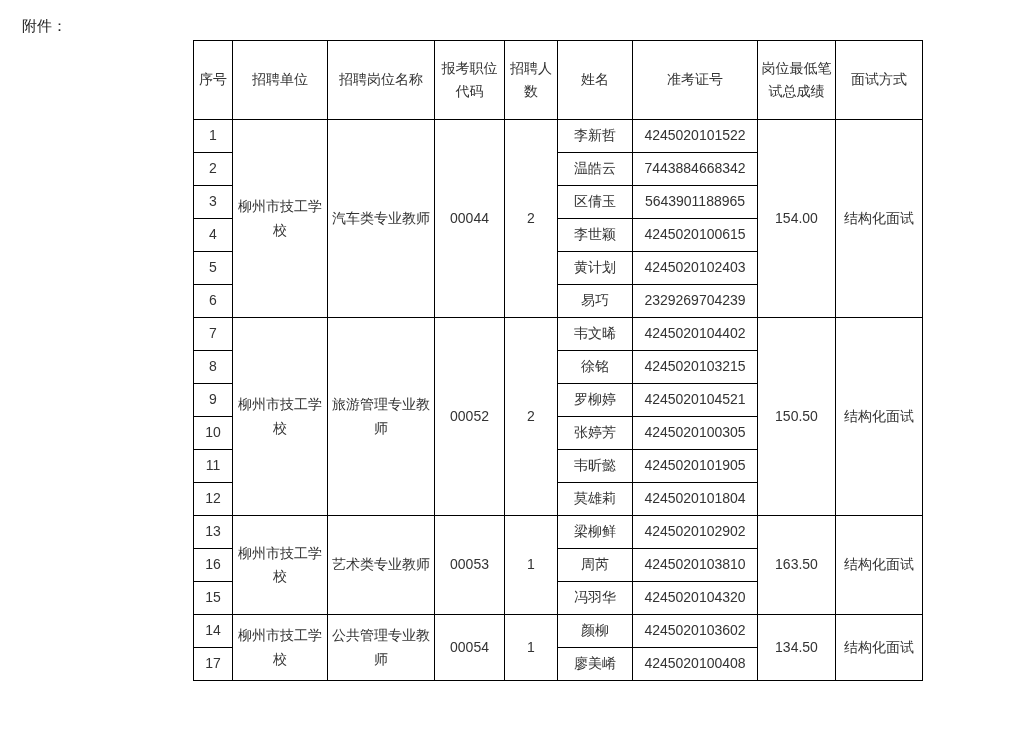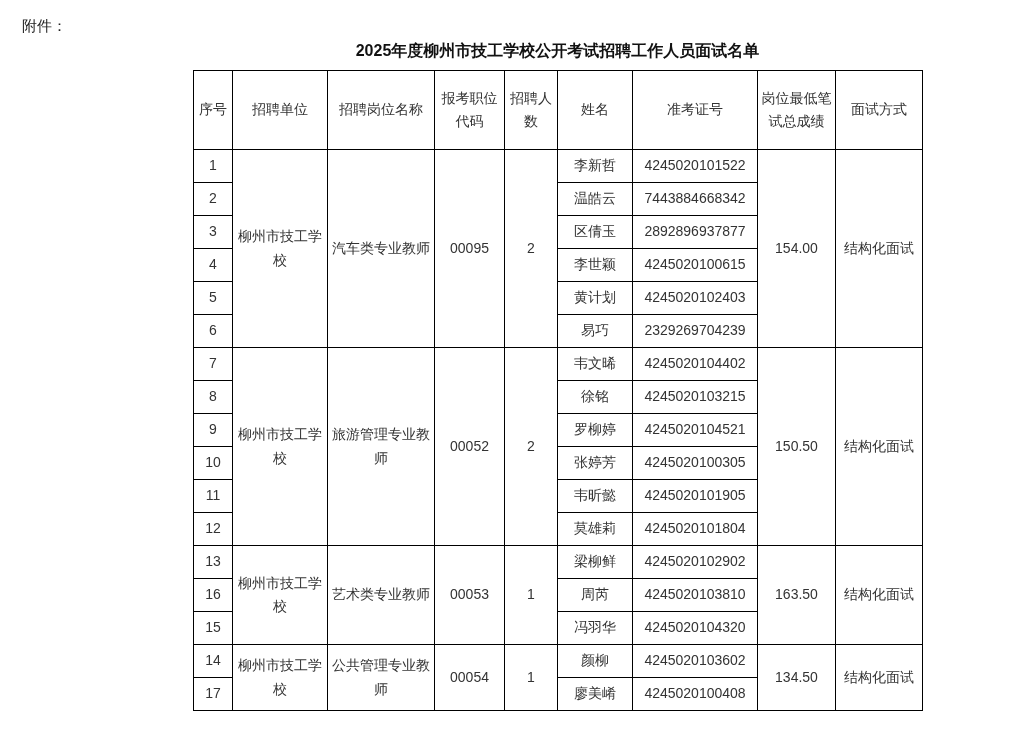--- a/index.html
+++ b/index.html
@@ -69,21 +69,20 @@
   .col-ticket { width: 125px; }
   .col-score  { width: 78px;  }
   .col-method { width: 87px;  }
 </style>
 </head>
 <body>
 
 <div class="attachment">附件：</div>
 
 <div class="content">
-  <div class="doc-title">2025年度柳州市技工学校公开考试招聘工作人员面试名单</div>
 
   <table class="roster">
     <colgroup>
       <col class="col-seq">
         <col class="col-unit">
         <col class="col-pos">
         <col class="col-code">
         <col class="col-count">
         <col class="col-name">
         <col class="col-ticket">
@@ -102,36 +101,36 @@
         <th>岗位最低笔试总成绩</th>
         <th>面试方式</th>
       </tr>
     </thead>
     <tbody>
 
       <tr>
         <td>1</td>
         <td rowspan="6">柳州市技工学校</td>
         <td rowspan="6">汽车类专业教师</td>
-        <td rowspan="6">00095</td>
+        <td rowspan="6">00044</td>
         <td rowspan="6">2</td>
         <td>李新哲</td>
         <td>4245020101522</td>
         <td rowspan="6">154.00</td>
         <td rowspan="6">结构化面试</td>
       </tr>
       <tr>
         <td>2</td>
         <td>温皓云</td>
         <td>7443884668342</td>
       </tr>
       <tr>
         <td>3</td>
         <td>区倩玉</td>
-        <td>2892896937877</td>
+        <td>5643901188965</td>
       </tr>
       <tr>
         <td>4</td>
         <td>李世颖</td>
         <td>4245020100615</td>
       </tr>
       <tr>
         <td>5</td>
         <td>黄计划</td>
         <td>4245020102403</td>

